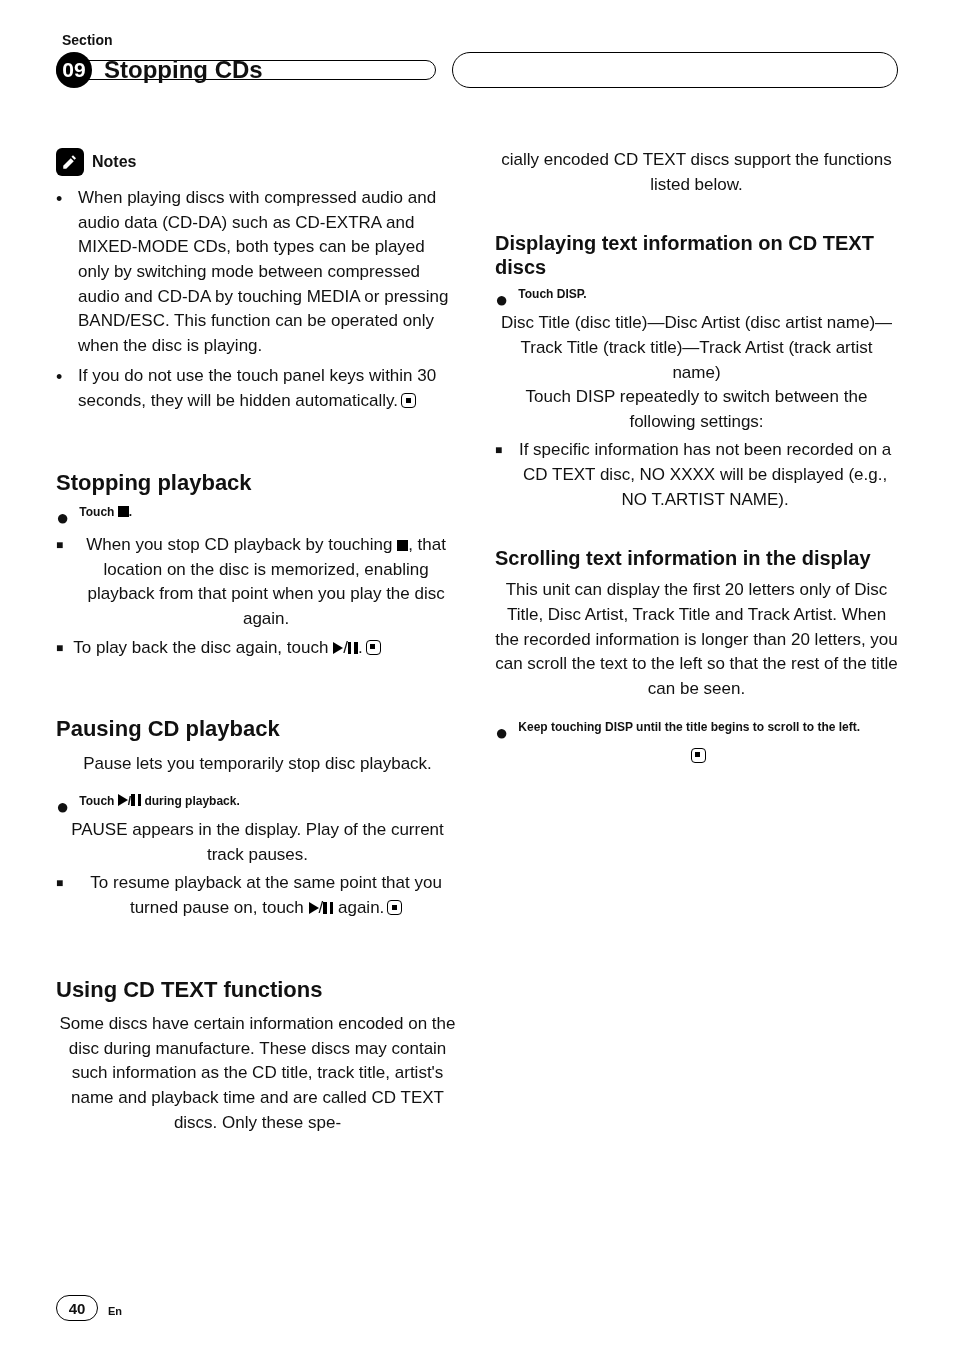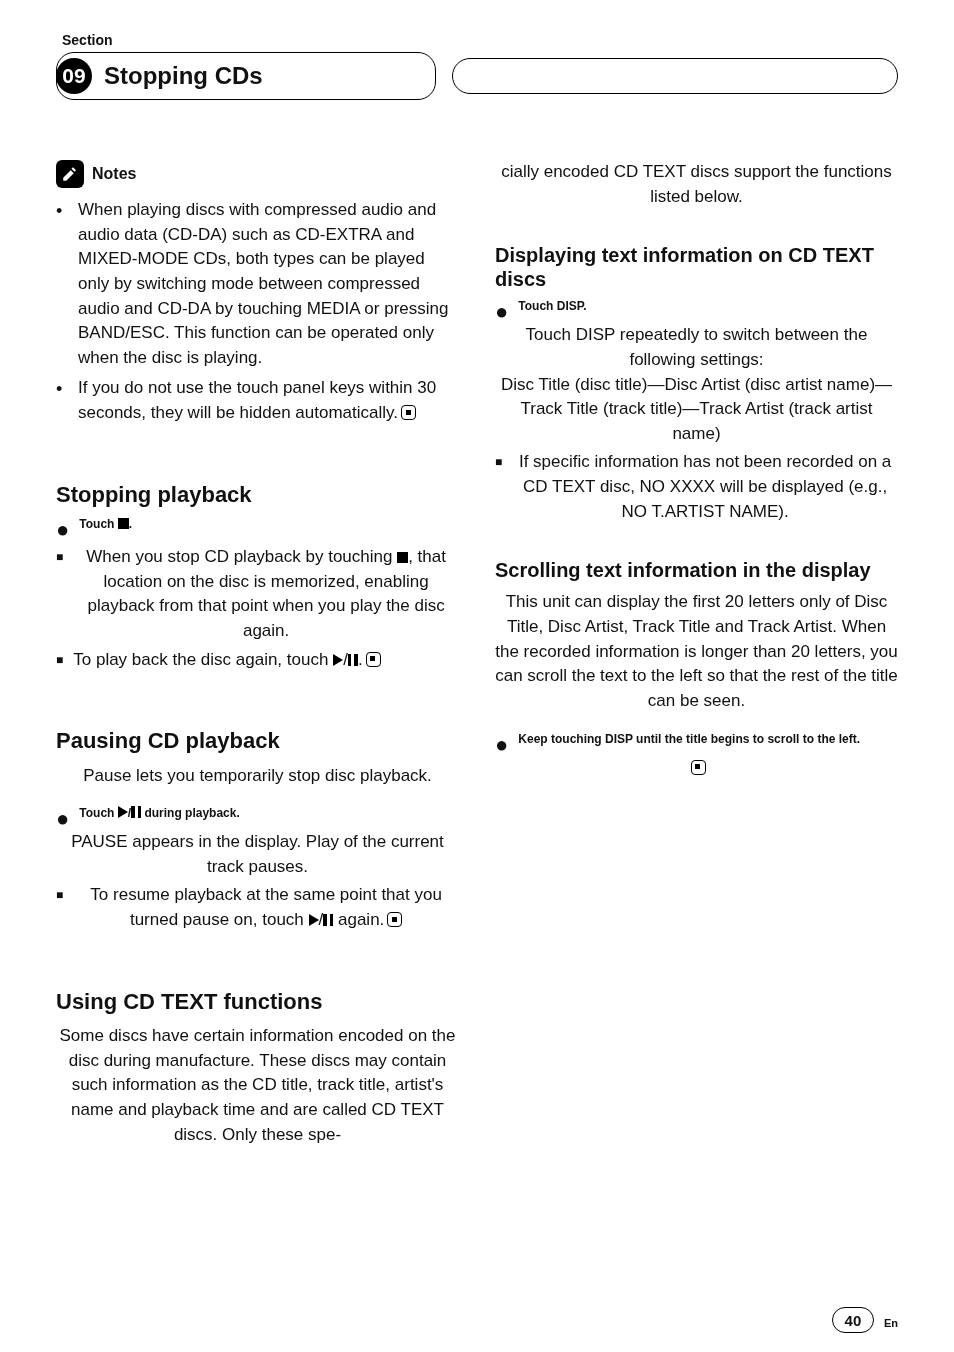--- a/index.html
+++ b/index.html
@@ -7,21 +7,21 @@
   .page { width: 954px; padding: 32px 56px 56px 56px; }
 
   .section-marker { font-size: 14px; font-weight: 700; margin-bottom: 4px; padding-left: 6px; }
 
   .title-row { display: flex; align-items: center; gap: 16px; margin-bottom: 60px; }
 
   .title-pill {
     position: relative;
     display: flex;
     align-items: center;
-    height: 48px;
+    height: 20px;
     width: 380px;
     border: 1.5px solid #000;
     border-radius: 18px;
   }
   .title-pill .num-badge {
     width: 36px; height: 36px; background: #000; color: #fff;
     border-radius: 50%; display: flex; align-items: center; justify-content: center;
     font-weight: 700; font-size: 21px; margin-left: -1px;
   }
   .title-pill .title-text {
@@ -65,21 +65,21 @@
 
   .end-mark { display: inline-block; width: 15px; height: 15px; border: 1.5px solid #000; border-radius: 4px; vertical-align: -2px; position: relative; margin-left: 3px; }
   .end-mark::after { content: ""; position: absolute; width: 5px; height: 5px; background: #000; top: 3.5px; left: 3.5px; }
 
   .icon-stop { display:inline-block; width: 11px; height: 11px; background:#000; vertical-align: -1px; }
   .icon-play { display:inline-block; width:0; height:0; border-top:6px solid transparent; border-bottom:6px solid transparent; border-left:10px solid #000; vertical-align:-1px; }
   .icon-pause { display:inline-block; width:10px; height:12px; position:relative; vertical-align:-1px; }
   .icon-pause::before, .icon-pause::after { content:""; position:absolute; top:0; width:3.5px; height:12px; background:#000; }
   .icon-pause::before { left:0; } .icon-pause::after { right:0; }
 
-  .footer { margin-top: 160px; display: flex; align-items: center; gap: 10px; justify-content: flex-end; }
+  .footer { margin-top: 160px; display: flex; align-items: center; gap: 10px; }
   .page-num {
     width: 42px; height: 26px; border: 1.5px solid #000; border-radius: 14px;
     display:flex; align-items:center; justify-content:center;
     font-weight:700; font-size:15px;
   }
   .lang-code { font-weight:700; font-size:11px; padding-top:6px; }
 </style>
 </head>
 <body>
 
@@ -174,25 +174,25 @@
       <div class="body">cially encoded CD TEXT discs support the functions listed below.</div>
 
       <h3 class="sub-h">Displaying text information on CD TEXT discs</h3>
 
       <div class="step-row">
         <div class="step-bullet">●</div>
         <div class="step-text">Touch DISP.</div>
       </div>
 
       <div class="body">
+        <span class="b">Disc Title</span><span> (disc title)—</span><span class="b">Disc Artist</span><span> (disc artist name)—</span><span class="b">Track Title</span><span> (track title)—</span><span class="b">Track Artist</span><span> (track artist name)</span>
+      </div>
+
+      <div class="body">
         <span>Touch </span><span class="b">DISP</span><span> repeatedly to switch between the following settings:</span>
-      </div>
-
-      <div class="body">
-        <span class="b">Disc Title</span><span> (disc title)—</span><span class="b">Disc Artist</span><span> (disc artist name)—</span><span class="b">Track Title</span><span> (track title)—</span><span class="b">Track Artist</span><span> (track artist name)</span>
       </div>
 
       <div class="sq-row">
         <div class="sq-bullet">■</div>
         <div class="body">
           <span>If specific information has not been recorded on a CD TEXT disc, </span><span class="b">NO XXXX</span><span> will be displayed (e.g., </span><span class="b">NO T.ARTIST NAME</span><span>).</span>
         </div>
       </div>
 
       <h3 class="sub-h">Scrolling text information in the display</h3>

